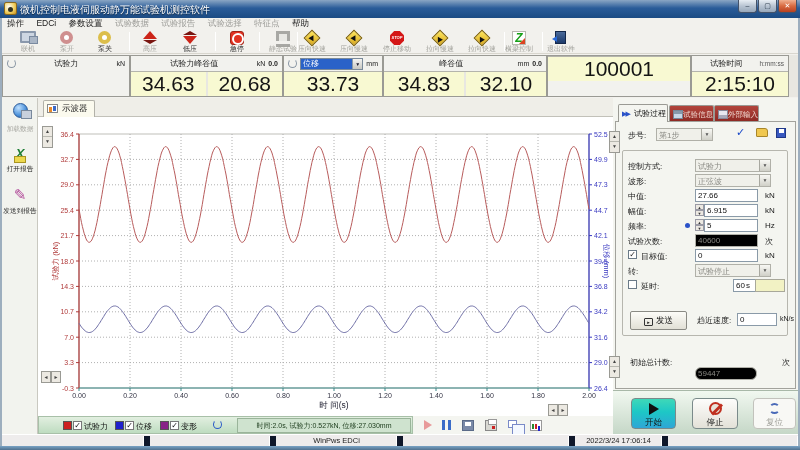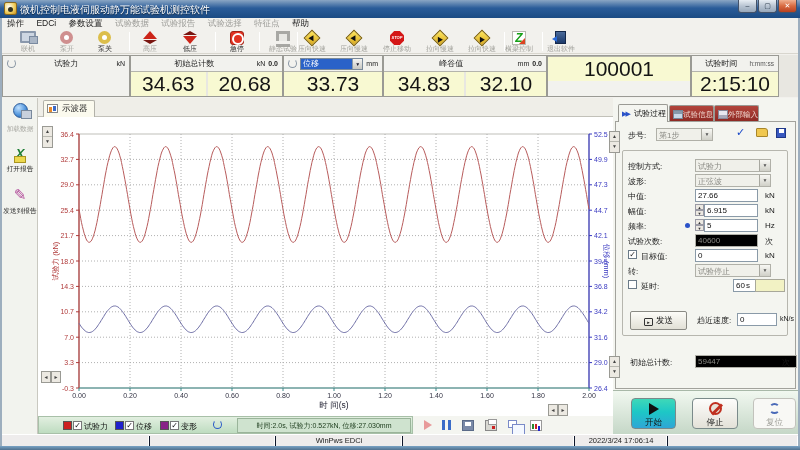--- a/index.html
+++ b/index.html
@@ -135,21 +135,21 @@
 #btn-start{left:18px;background:linear-gradient(#3ed8b8,#1dc7c6 45%,#2fa6d6)}
 #btn-stop{left:79px;width:46px;background:linear-gradient(#fdfdfb,#e3e1d8)}
 #btn-reset{left:140px;width:43px;background:#f8f8f5;border-color:#c2c2bc;color:#9a9a94}
 .bigbtn .bic{display:block;height:16px;margin-top:2px}
 .bi-start{width:0;height:0;border-top:6px solid transparent;border-bottom:6px solid transparent;border-left:10px solid #101010;display:inline-block;margin-top:2px}
 .bi-stop{display:inline-block;width:13px;height:13px;border-radius:50%;border:2px solid #c03020;position:relative;margin-top:1px;background:#e8e4da}
 .bi-stop:after{content:"";position:absolute;left:-1px;top:4px;width:14px;height:3px;background:#c03020;transform:rotate(-45deg)}
 .bi-reset{display:inline-block;width:11px;height:11px;border:2px solid #4a6ab8;border-radius:50%;border-left-color:transparent;border-right-color:transparent;margin-top:2px}
 
 #statusbar{left:2px;top:434px;width:796px;height:12px;background:#eeecec;border-top:1px solid #fff;font-size:7.5px;color:#222}
-.sseg{position:absolute;top:1px;height:10px;border-right:1px solid #0f172a;box-shadow:inset -1px 0 0 #fff;text-align:center;line-height:10px}
+.sseg{position:absolute;top:1px;height:10px;border-right:6px solid #0f172a;box-shadow:inset -1px 0 0 #fff;text-align:center;line-height:10px}
 </style>
 </head>
 <body>
 
 <div id="titlebar" class="abs">
   <div id="app-icon" class="abs"></div>
   <div id="title-text" class="abs">微机控制电液伺服动静万能试验机测控软件</div>
   <div class="wbtn abs" style="right:43px">–</div>
   <div class="wbtn abs" style="right:23px">▢</div>
   <div class="wbtn abs" id="btn-close" style="right:3px">✕</div>
@@ -251,21 +251,21 @@
 <div id="displays" class="abs">
   <div class="dp" style="left:0;width:128px">
     <div class="hd">
         <i class="ic-refresh"></i>
         <span class="grow">试验力</span>
         <span class="unit">kN</span>
       </div>
   </div>
   <div class="dp" style="left:128px;width:153px">
     <div class="hd">
-        <span class="grow">初始总计数</span>
+        <span class="grow">试验力峰谷值</span>
         <span class="unit">kN</span>
         <span class="unit" style="font-weight:bold">0.0</span>
       </div>
     <div class="vals">
         <div class="val">34.63</div>
         <div class="vsep"></div>
         <div class="val">20.68</div>
       </div>
   </div>
   <div class="dp" style="left:281px;width:100px">
@@ -291,21 +291,21 @@
         <div class="val">34.83</div>
         <div class="vsep"></div>
         <div class="val">32.10</div>
       </div>
   </div>
   <div class="dp" style="left:545px;width:144px">
     <div class="vals">
         <div class="val">100001</div>
       </div>
   </div>
-  <div class="dp" style="left:689px;width:88px">
+  <div class="dp" style="left:689px;width:98px">
     <div class="hd">
         <span class="grow">试验时间</span>
         <span class="unit" style="font-size:6.5px;color:#555">h:mm:ss</span>
       </div>
     <div class="vals">
         <div class="val">2:15:10</div>
       </div>
   </div>
 </div>
 
@@ -541,21 +541,21 @@
 
   <div id="sendbtn"><i>▸</i><span>发送</span></div>
   <div class="rrow" style="left:84px;top:215px;width:100px">
     <span class="rlabel">趋近速度:</span>
     <input class="rinput" style="left: 40px; top: 0px; width: 40px;" value="0">
     <span class="runit" style="left:83px;font-size:7px">kN/s</span>
   </div>
 
   <div class="rrow" style="left:17px;top:257px;width:165px">
     <span class="rlabel">初始总计数:</span>
-    <input class="rinput dis" style="left: 65px; top: 0px; width: 102px;" value="59447">
+    <input class="rinput dis" style="left: 65px; top: 12px; width: 62px; border-radius: 6px;" value="59447">
     <span class="runit" style="left:152px">次</span>
   </div>
 
   <div id="btnstrip">
     <div class="bigbtn" id="btn-start"><span class="bic"><i class="bi-start"></i></span><span>开始</span></div>
     <div class="bigbtn" id="btn-stop"><span class="bic"><i class="bi-stop"></i></span><span>停止</span></div>
     <div class="bigbtn" id="btn-reset"><span class="bic"><i class="bi-reset"></i></span><span>复位</span></div>
   </div>
 </div>
 

